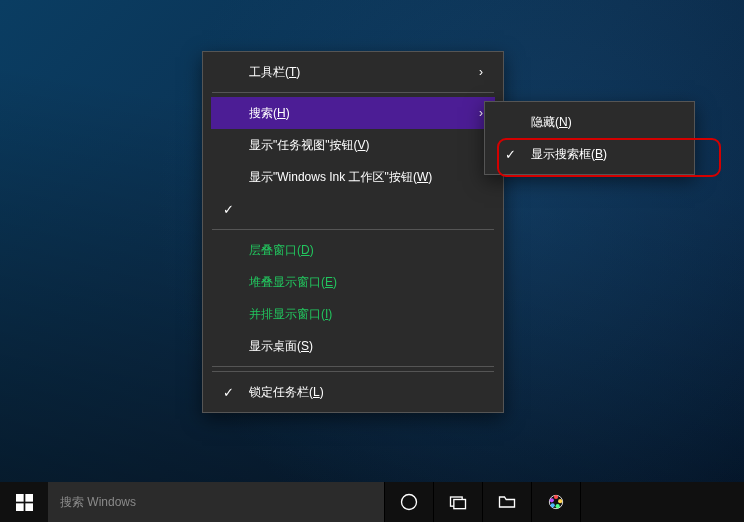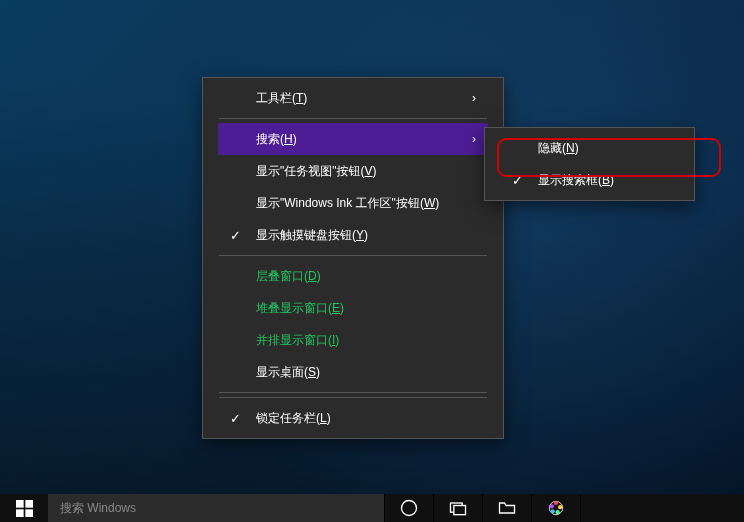--- a/index.html
+++ b/index.html
@@ -17,21 +17,21 @@
     content: "";
     position: absolute; inset: 0;
     background: radial-gradient(circle at 70% 40%, rgba(30,90,140,.3), transparent 60%),
                 linear-gradient(190deg, transparent 30%, rgba(0,0,0,.5) 100%);
     pointer-events: none;
   }
 
   
   .taskbar {
     position: absolute; left: 0; right: 0; bottom: 0;
-    height: 28px;
+    height: 40px;
     background: #101010;
     display: flex;
     align-items: stretch;
     z-index: 5;
   }
   .start-btn {
     width: 48px;
     display: flex; align-items: center; justify-content: center;
   }
   .start-btn svg { width: 17px; height: 17px; }
@@ -51,22 +51,21 @@
   .task-icon svg { width: 20px; height: 20px; }
   .divider { width: 1px; background: #000; }
 
   
   .ctx {
     position: absolute;
     background: #2b2b2b;
     border: 1px solid #555;
     box-shadow: 0 6px 18px rgba(0,0,0,.5);
     z-index: 10;
-    padding: 4px 15px;
-    margin-top: 26px;
+    padding: 4px 8px;
   }
   .ctx.main { left: 202px; top: 51px; width: 302px; }
   .ctx.sub  { left: 484px; top: 101px; width: 211px; z-index: 11; }
 
   .item {
     position: relative;
     height: 32px;
     display: flex; align-items: center;
     padding-left: 38px; padding-right: 30px;
     color: #fff;
@@ -119,21 +118,20 @@
   <div class="item">
     <span>显示"任务视图"按钮(<u>V</u>)</span>
   </div>
 
   <div class="item">
     <span>显示"Windows Ink 工作区"按钮(<u>W</u>)</span>
   </div>
 
   <div class="item">
     <span class="check">✓</span>
-    <span>显示触摸键盘按钮(<u>Y</u>)</span>
   </div>
 
   <div class="sep"></div>
 
   <div class="item disabled">
     <span>层叠窗口(<u>D</u>)</span>
   </div>
   <div class="item disabled">
     <span>堆叠显示窗口(<u>E</u>)</span>
   </div>

